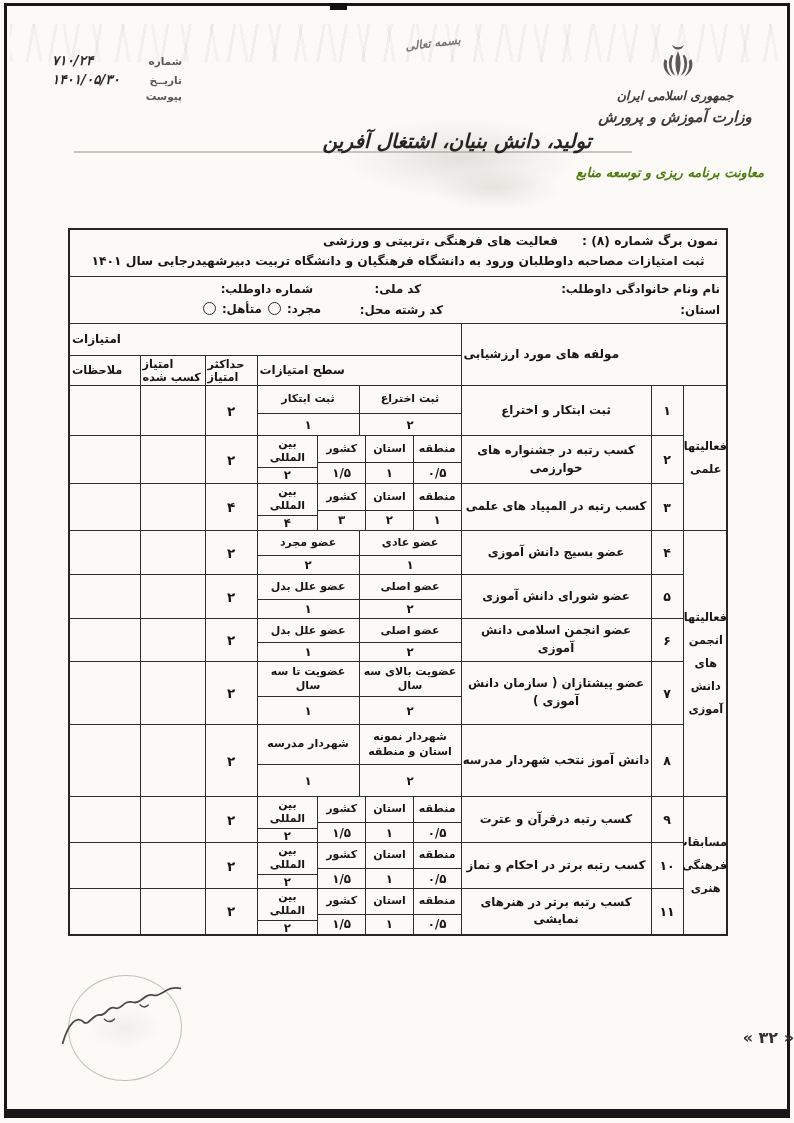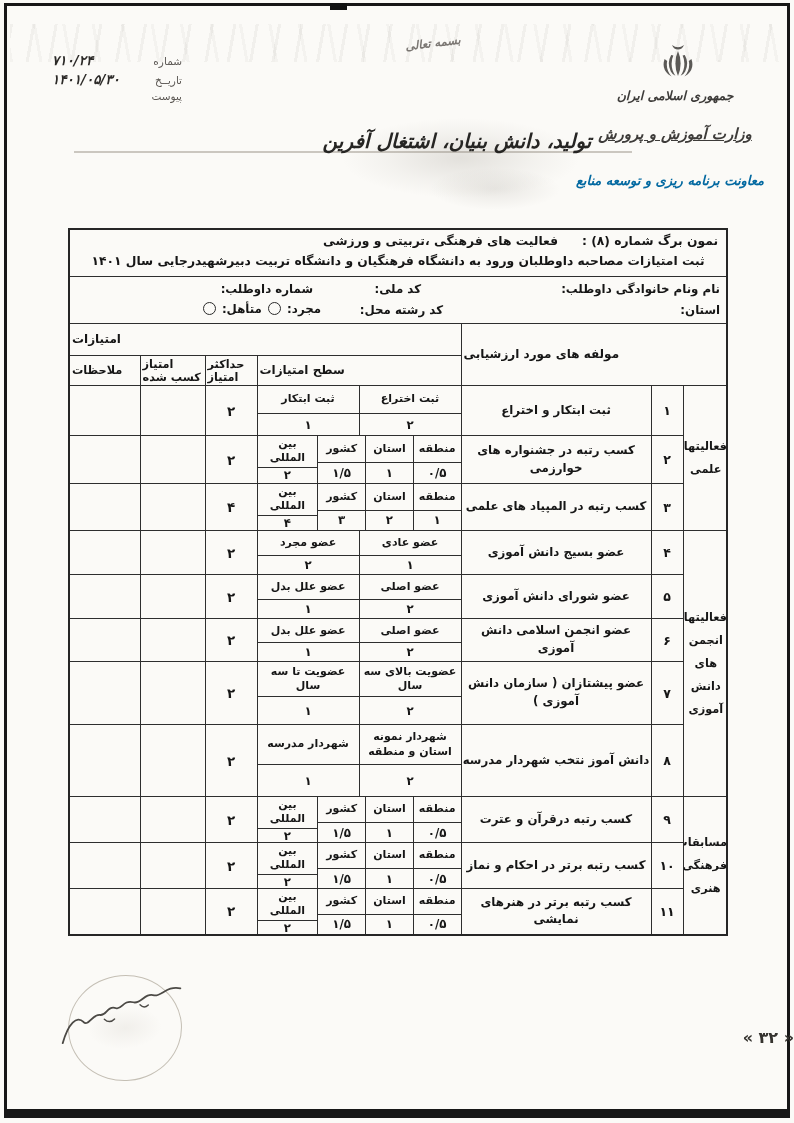--- a/index.html
+++ b/index.html
@@ -19,29 +19,29 @@
       repeating-linear-gradient(100deg, rgba(110,105,95,0.07) 0 3px, rgba(0,0,0,0) 3px 22px),
       repeating-linear-gradient(80deg, rgba(110,105,95,0.05) 0 3px, rgba(0,0,0,0) 3px 29px);
   }
   
   .bismillah{
     position:absolute; left:405px; top:36px; font-size:11.5px; color:#7a7672;
     transform:rotate(-7deg); font-style:italic; font-weight:bold;
   }
   .refblock{ position:absolute; left:52px; top:52px; width:130px; direction:rtl; }
   .refrow{ display:flex; justify-content:space-between; align-items:baseline; height:19px; }
-  .reflabel{ font-size:10.5px; color:#5d5955; font-weight:normal; letter-spacing:1px; }
+  .reflabel{ font-size:10.5px; color:#5d5955; font-weight:bold; letter-spacing:1px; }
   .refvalue{ font-size:13.5px; color:#2c2a28; font-weight:bold; font-style:italic; }
   .emblem{ position:absolute; left:656px; top:41px; width:44px; height:48px; }
   .gov{ position:absolute; left:586px; top:88px; width:178px; text-align:center;
         color:#3d3b39; font-style:italic; font-weight:bold; }
   .gov .l1{ font-size:12.5px; }
-  .gov .l2{ font-size:15px; margin-top:22px;text-decoration:underline; }
-  .deputy{ position:absolute; left:552px; top:173px; width:236px; text-align:center;
-        color:#0369a1; font-style:italic; font-weight:bold; font-size:13px; }
+  .gov .l2{ font-size:15px; margin-top:5px; }
+  .deputy{ position:absolute; left:552px; top:165px; width:236px; text-align:center;
+        color:#4d7c0f; font-style:italic; font-weight:bold; font-size:13px; }
   .scanline{ position:absolute; left:74px; top:151px; width:558px; height:2px; background:#cbc7c0; }
   .blob{ position:absolute; left:342px; top:118px; width:238px; height:80px; border-radius:50%;
         background:radial-gradient(closest-side, rgba(140,134,124,0.22), rgba(140,134,124,0.07) 62%, rgba(140,134,124,0) 100%); }
   .blob2{ position:absolute; left:430px; top:168px; width:130px; height:42px; border-radius:50%;
         background:radial-gradient(closest-side, rgba(140,134,124,0.16), rgba(140,134,124,0) 100%); }
   .slogan{ position:absolute; left:283px; top:129px; width:348px; text-align:center;
         font-size:20px; font-weight:bold; font-style:italic; color:#262523; direction:rtl; }
   
   table.form-table{
     position:absolute; left:68px; top:228px; width:658px;

